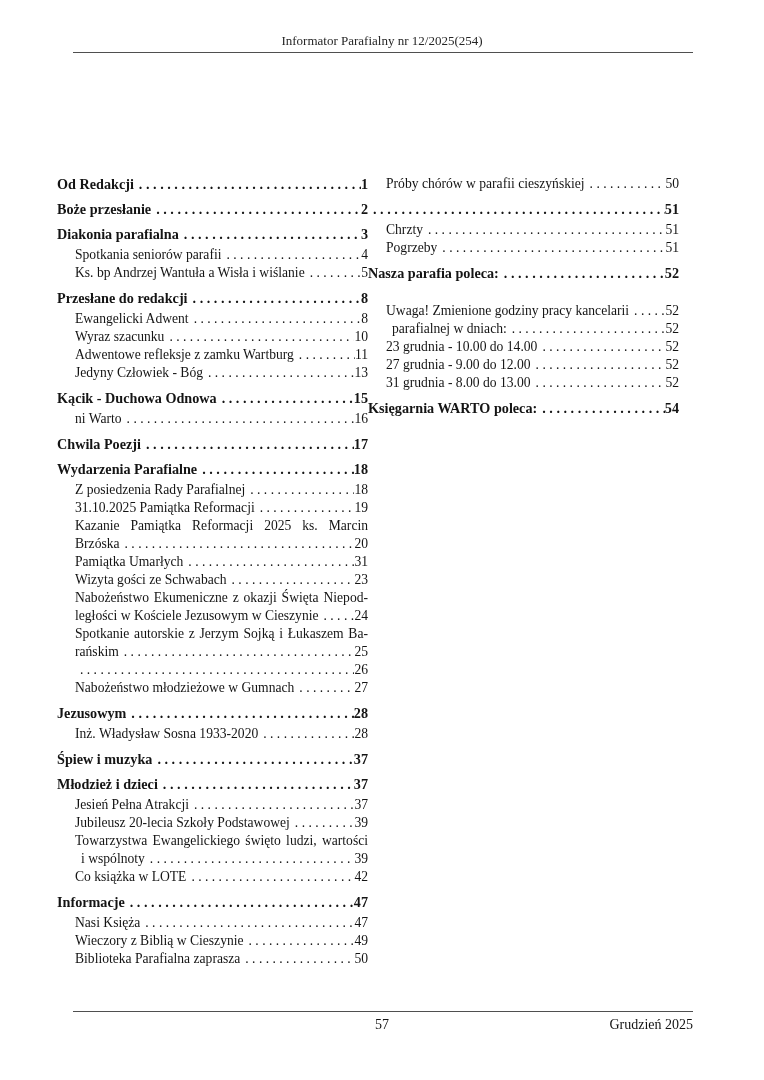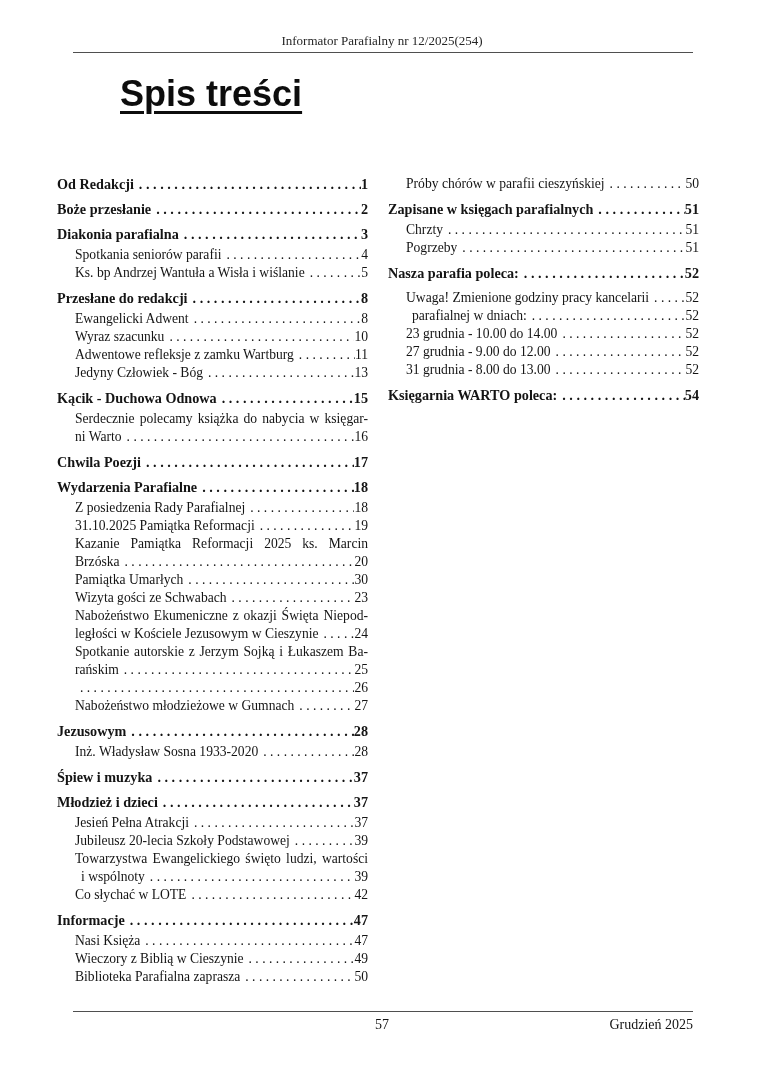--- a/index.html
+++ b/index.html
@@ -12,21 +12,21 @@
   .rule{position:absolute;left:73px;width:620px;height:0;
        border-top:1.5px solid #4f4f4f;}
   .rule.top{top:52px;}
   .rule.bottom{top:1011px;}
 
   .page-title{position:absolute;top:74px;left:120px;line-height:1.1;
        font-family:"Liberation Sans","DejaVu Sans",sans-serif;
        font-weight:bold;font-size:36px;color:#0d0d0d;letter-spacing:0px;
        text-decoration:underline;text-decoration-thickness:3px;text-underline-offset:5px;}
 
-  .toc{position:absolute;top:168px;left:57px;width:642px;display:flex;gap:20px;}
+  .toc{position:absolute;top:168px;left:57px;width:642px;display:flex;}
   .col{width:311px;}
   .col > .row:first-child{margin-top:7px;}
 
   .row{display:flex;align-items:baseline;line-height:18px;font-size:13.6px;}
   .row.h{font-weight:bold;font-size:14.2px;margin:7px 0 3px;}
   .row.sub{padding-left:18px;}
   .row.sub2{padding-left:24px;}
   .txt{white-space:nowrap;min-width:0;overflow:hidden;}
   .row.j .txt{flex:1;text-align:justify;text-align-last:justify;
        white-space:normal;max-height:18px;overflow:hidden;}
@@ -39,21 +39,20 @@
   .footer-date{position:absolute;top:1017px;right:71px;font-size:14px;text-align:right;}
 </style>
 </head>
 <body>
 
 <div class="page">
 
   <div class="running-header">Informator Parafialny nr 12/2025(254)</div>
   <div class="rule top"></div>
 
-  <div class="page-title">Spis treści</div>
 
   <div class="toc">
     <div class="col">
         <div class="row h">
           <span class="txt">Od Redakcji</span>
           <span class="dots"> . . . . . . . . . . . . . . . . . . . . . . . . . . . . . . . . . . . . . . . . . . . . . . . . . . . . . . . . . . . . . . . . . . . . . .</span>
           <span class="pg">1</span>
         </div>
         <div class="row h">
           <span class="txt">Boże przesłanie</span>
@@ -98,23 +97,20 @@
         <div class="row sub">
           <span class="txt">Jedyny Człowiek - Bóg</span>
           <span class="dots"> . . . . . . . . . . . . . . . . . . . . . . . . . . . . . . . . . . . . . . . . . . . . . . . . . . . . . . . . . . . . . . . . . . . . . .</span>
           <span class="pg">13</span>
         </div>
         <div class="row h">
           <span class="txt">Kącik - Duchowa Odnowa</span>
           <span class="dots"> . . . . . . . . . . . . . . . . . . . . . . . . . . . . . . . . . . . . . . . . . . . . . . . . . . . . . . . . . . . . . . . . . . . . . .</span>
           <span class="pg">15</span>
         </div>
-        <div class="row sub j">
-          <span class="txt">Serdecznie polecamy książka do nabycia w księgar-</span>
-        </div>
         <div class="row sub">
           <span class="txt">ni Warto</span>
           <span class="dots"> . . . . . . . . . . . . . . . . . . . . . . . . . . . . . . . . . . . . . . . . . . . . . . . . . . . . . . . . . . . . . . . . . . . . . .</span>
           <span class="pg">16</span>
         </div>
         <div class="row h">
           <span class="txt">Chwila Poezji</span>
           <span class="dots"> . . . . . . . . . . . . . . . . . . . . . . . . . . . . . . . . . . . . . . . . . . . . . . . . . . . . . . . . . . . . . . . . . . . . . .</span>
           <span class="pg">17</span>
         </div>
@@ -137,21 +133,21 @@
           <span class="txt">Kazanie Pamiątka Reformacji 2025 ks. Marcin</span>
         </div>
         <div class="row sub">
           <span class="txt">Brzóska</span>
           <span class="dots"> . . . . . . . . . . . . . . . . . . . . . . . . . . . . . . . . . . . . . . . . . . . . . . . . . . . . . . . . . . . . . . . . . . . . . .</span>
           <span class="pg">20</span>
         </div>
         <div class="row sub">
           <span class="txt">Pamiątka Umarłych</span>
           <span class="dots"> . . . . . . . . . . . . . . . . . . . . . . . . . . . . . . . . . . . . . . . . . . . . . . . . . . . . . . . . . . . . . . . . . . . . . .</span>
-          <span class="pg">30</span>
+          <span class="pg">31</span>
         </div>
         <div class="row sub">
           <span class="txt">Wizyta gości ze Schwabach</span>
           <span class="dots"> . . . . . . . . . . . . . . . . . . . . . . . . . . . . . . . . . . . . . . . . . . . . . . . . . . . . . . . . . . . . . . . . . . . . . .</span>
           <span class="pg">23</span>
         </div>
         <div class="row sub j">
           <span class="txt">Nabożeństwo Ekumeniczne z okazji Święta Niepod-</span>
         </div>
         <div class="row sub">
@@ -208,21 +204,21 @@
         </div>
         <div class="row sub j">
           <span class="txt">Towarzystwa Ewangelickiego święto ludzi, wartości</span>
         </div>
         <div class="row sub2">
           <span class="txt">i wspólnoty</span>
           <span class="dots"> . . . . . . . . . . . . . . . . . . . . . . . . . . . . . . . . . . . . . . . . . . . . . . . . . . . . . . . . . . . . . . . . . . . . . .</span>
           <span class="pg">39</span>
         </div>
         <div class="row sub">
-          <span class="txt">Co słychać w LOTE</span>
+          <span class="txt">Co książka w LOTE</span>
           <span class="dots"> . . . . . . . . . . . . . . . . . . . . . . . . . . . . . . . . . . . . . . . . . . . . . . . . . . . . . . . . . . . . . . . . . . . . . .</span>
           <span class="pg">42</span>
         </div>
         <div class="row h">
           <span class="txt">Informacje</span>
           <span class="dots"> . . . . . . . . . . . . . . . . . . . . . . . . . . . . . . . . . . . . . . . . . . . . . . . . . . . . . . . . . . . . . . . . . . . . . .</span>
           <span class="pg">47</span>
         </div>
         <div class="row sub">
           <span class="txt">Nasi Księża</span>
@@ -240,40 +236,39 @@
           <span class="pg">50</span>
         </div>
       </div>
     <div class="col">
         <div class="row sub">
           <span class="txt">Próby chórów w parafii cieszyńskiej</span>
           <span class="dots"> . . . . . . . . . . . . . . . . . . . . . . . . . . . . . . . . . . . . . . . . . . . . . . . . . . . . . . . . . . . . . . . . . . . . . .</span>
           <span class="pg">50</span>
         </div>
         <div class="row h">
-          <span class="txt">Zapisane w księgach parafialnych</span>
           <span class="dots"> . . . . . . . . . . . . . . . . . . . . . . . . . . . . . . . . . . . . . . . . . . . . . . . . . . . . . . . . . . . . . . . . . . . . . .</span>
           <span class="pg">51</span>
         </div>
         <div class="row sub">
           <span class="txt">Chrzty</span>
           <span class="dots"> . . . . . . . . . . . . . . . . . . . . . . . . . . . . . . . . . . . . . . . . . . . . . . . . . . . . . . . . . . . . . . . . . . . . . .</span>
           <span class="pg">51</span>
         </div>
         <div class="row sub">
           <span class="txt">Pogrzeby</span>
           <span class="dots"> . . . . . . . . . . . . . . . . . . . . . . . . . . . . . . . . . . . . . . . . . . . . . . . . . . . . . . . . . . . . . . . . . . . . . .</span>
           <span class="pg">51</span>
         </div>
         <div class="row h">
           <span class="txt">Nasza parafia poleca:</span>
           <span class="dots"> . . . . . . . . . . . . . . . . . . . . . . . . . . . . . . . . . . . . . . . . . . . . . . . . . . . . . . . . . . . . . . . . . . . . . .</span>
           <span class="pg">52</span>
         </div>
-        <div class="row sub" style="margin-top: 7px;">
+        <div class="row sub" style="margin-top: 20px;">
           <span class="txt">Uwaga! Zmienione godziny pracy kancelarii</span>
           <span class="dots"> . . . . . . . . . . . . . . . . . . . . . . . . . . . . . . . . . . . . . . . . . . . . . . . . . . . . . . . . . . . . . . . . . . . . . .</span>
           <span class="pg">52</span>
         </div>
         <div class="row sub2">
           <span class="txt">parafialnej w dniach:</span>
           <span class="dots"> . . . . . . . . . . . . . . . . . . . . . . . . . . . . . . . . . . . . . . . . . . . . . . . . . . . . . . . . . . . . . . . . . . . . . .</span>
           <span class="pg">52</span>
         </div>
         <div class="row sub">

